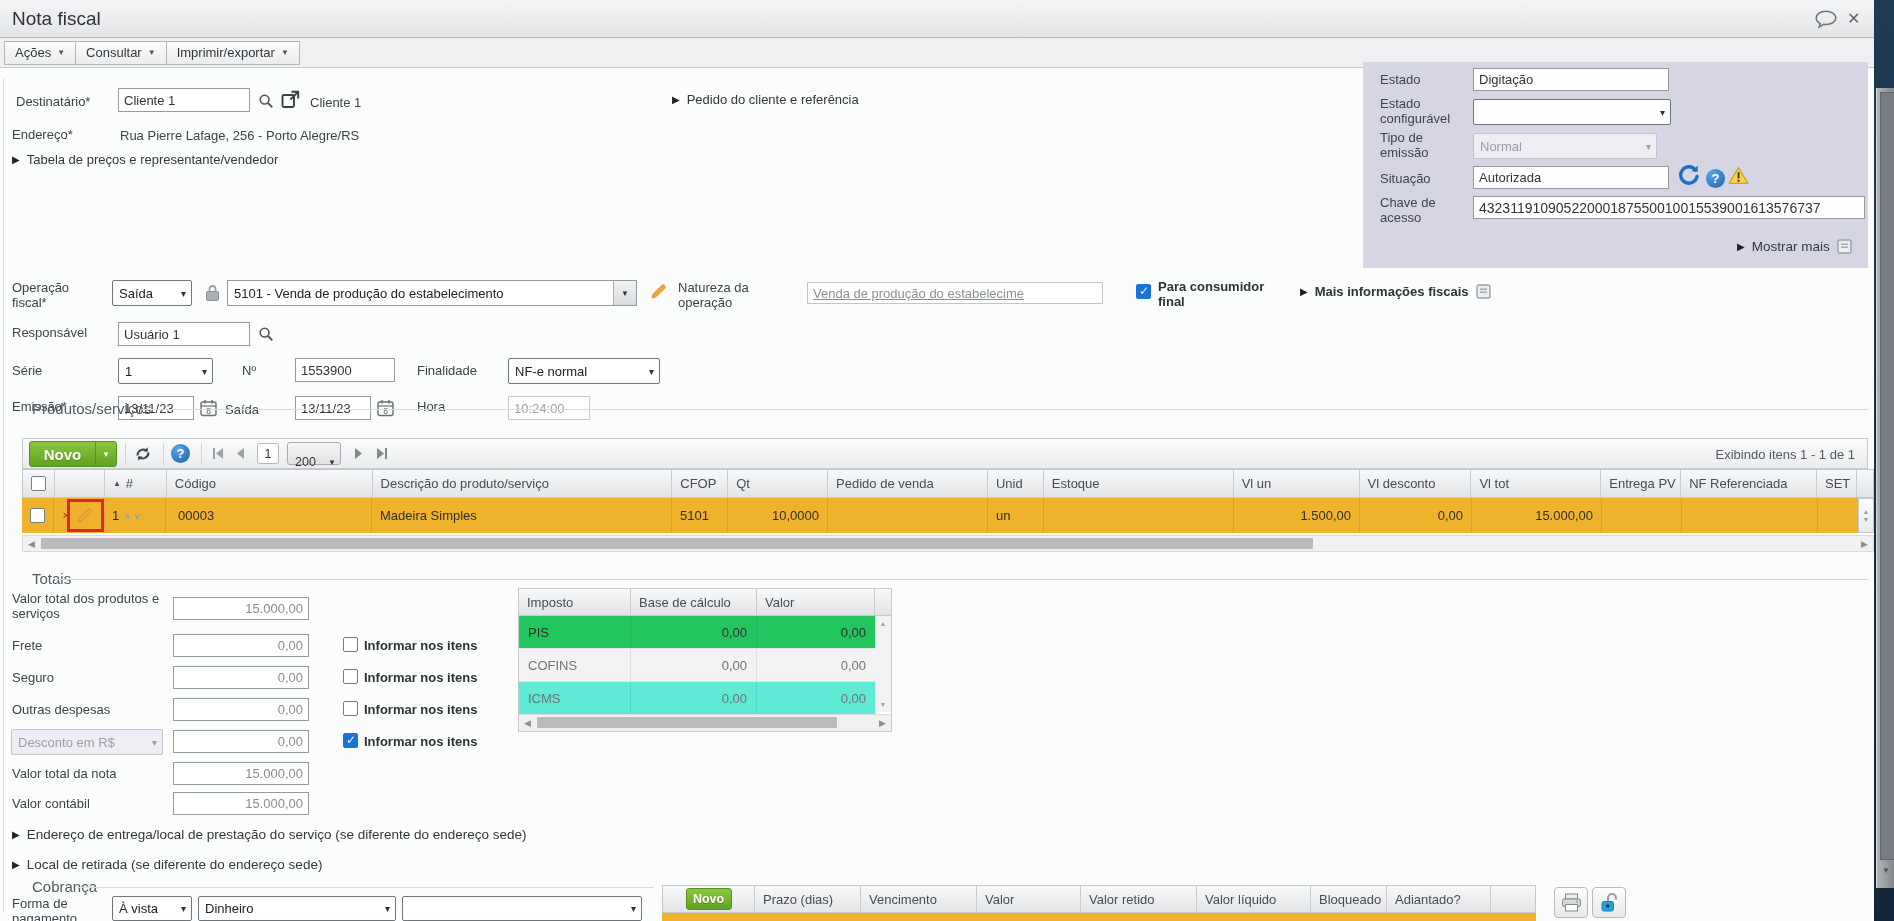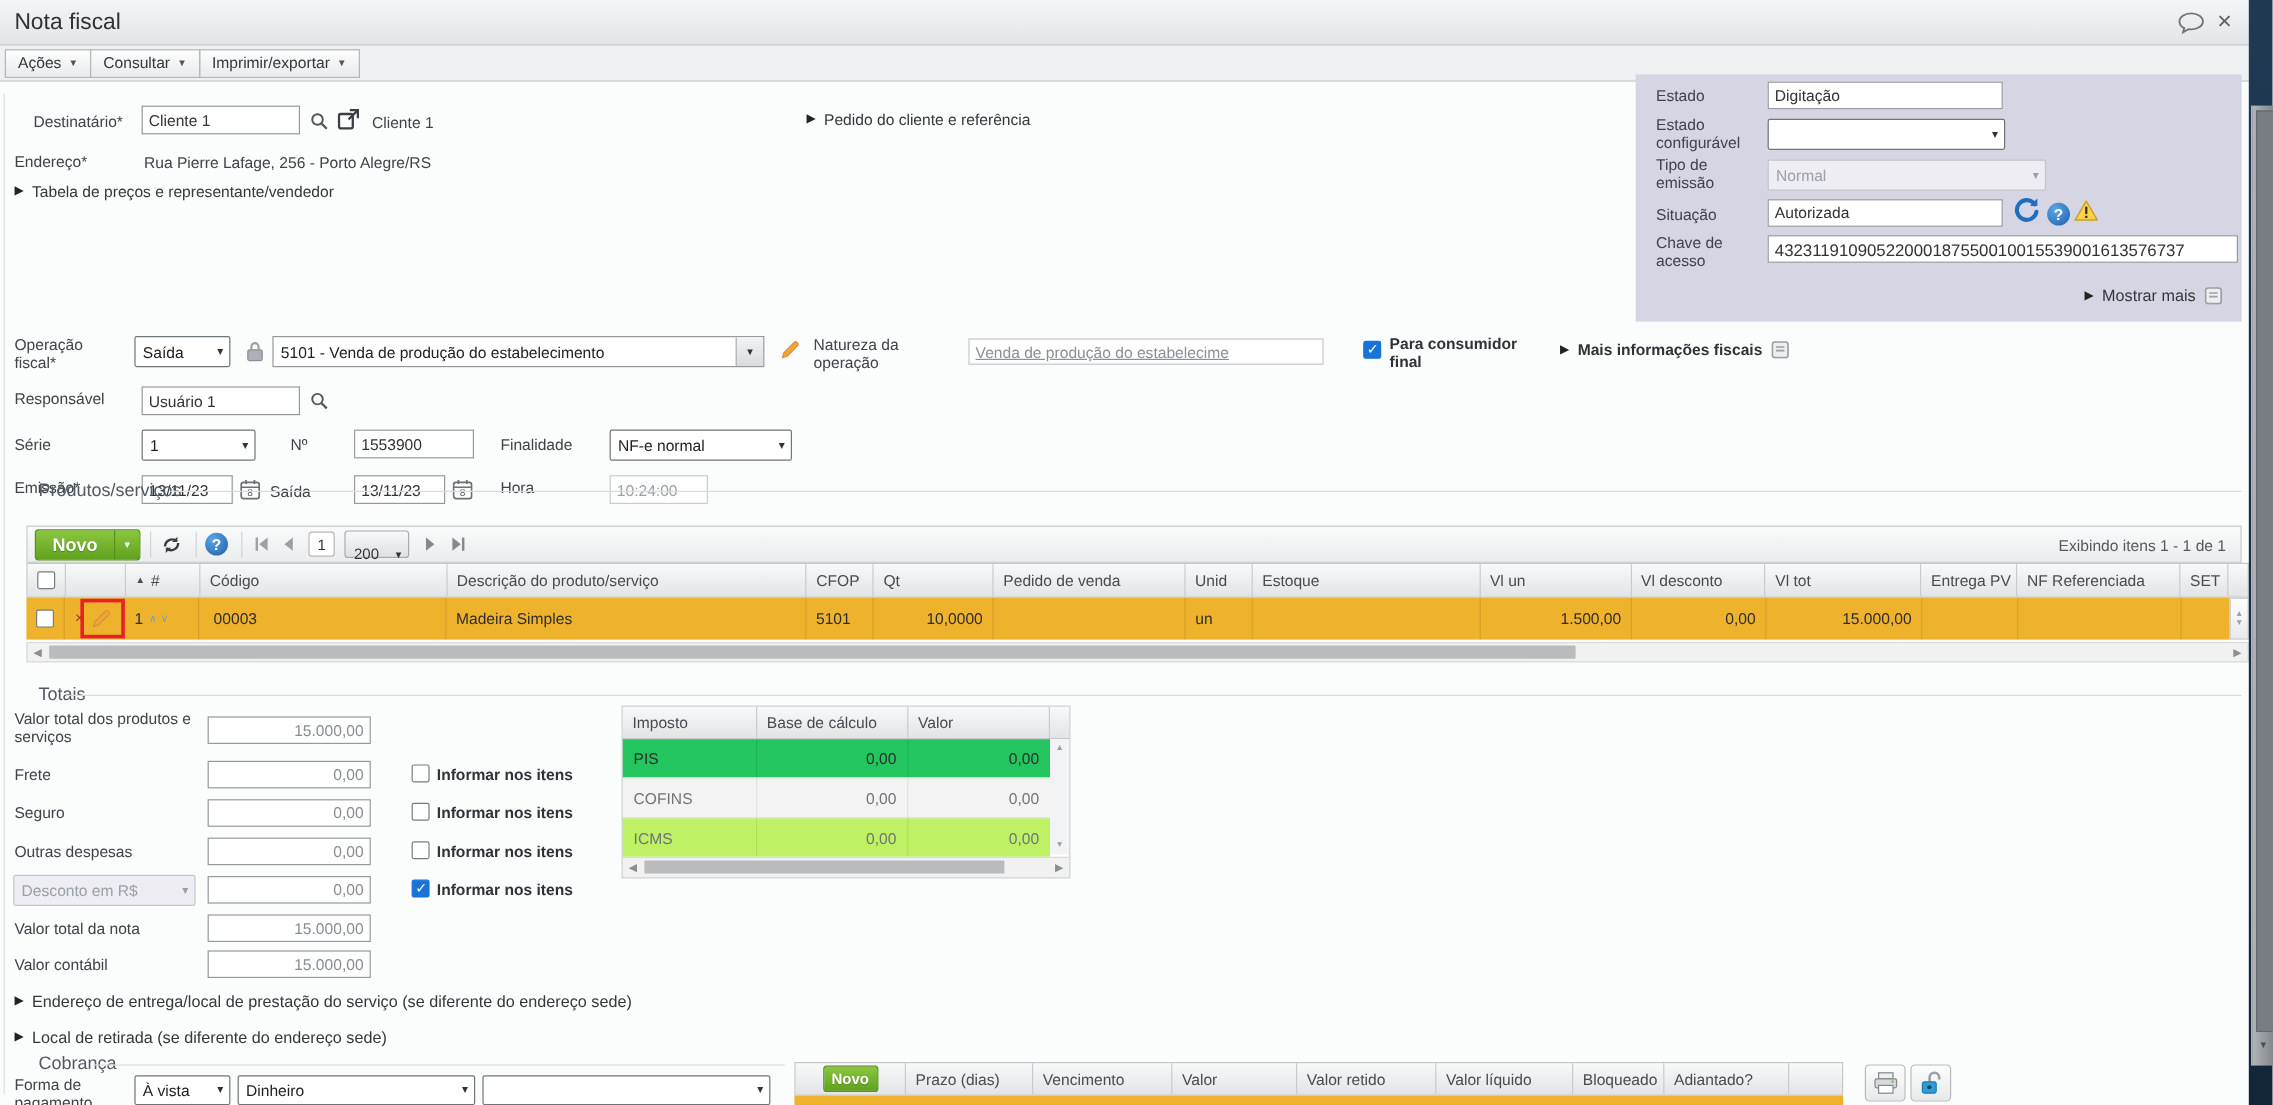--- a/index.html
+++ b/index.html
@@ -82,21 +82,21 @@
   .hthumb{position:absolute;top:2px;height:11px;background:#b9bbbd;border-radius:1px;cursor:pointer;}
   .harrow{position:absolute;top:3px;font-size:9px;color:#8a8f93;cursor:pointer;}
   
   .tax{position:absolute;left:518px;top:588px;width:372px;border:1px solid #c7cacc;box-sizing:content-box;background:#fff;}
   .tax-head{display:flex;height:26px;background:linear-gradient(#f8f9fa,#e2e4e6);border-bottom:1px solid #c5c8ca;}
   .tax-head .hc{box-sizing:border-box;border-right:1px solid #c9ccce;display:flex;align-items:center;padding:0 8px;color:#474d53;}
   .tax-row{display:flex;height:32px;}
   .tax-row .dc{box-sizing:border-box;border-right:1px solid rgba(0,0,0,.08);display:flex;align-items:center;padding:0 9px;}
   .tax-row.hl{background:#22c55e;color:#2e2e2e;}
   .tax-row.alt{background:#f3f3f3;color:#6e7479;}
-  .tax-row.plain{background:#bef264;color:#6e7479;}
+  .tax-row.plain{background:#5eead4;color:#6e7479;}
   .tx-imp{width:112px;}.tx-base{width:126px;justify-content:flex-end;}.tx-val{width:118px;justify-content:flex-end;}
   .tx-strip{width:16px;display:flex;flex-direction:column;align-items:center;justify-content:space-between;
     padding:4px 0;box-sizing:border-box;background:#f2f3f4;}
   .tx-strip span{font-size:7px;color:#9aa0a5;cursor:pointer;}
   
   .chead{position:absolute;left:662px;top:885px;width:874px;height:28px;display:flex;
     background:linear-gradient(#f8f9fa,#e2e4e6);border:1px solid #c5c8ca;box-sizing:border-box;}
   .chead .hc{height:100%;box-sizing:border-box;border-right:1px solid #c9ccce;display:flex;align-items:center;
     padding:0 8px;color:#474d53;overflow:hidden;white-space:nowrap;}
   .novo-chip{margin:0 auto;width:44px;height:20px;border-radius:3px;border:1px solid #55921a;
@@ -143,21 +143,21 @@
       <span class="menu-car">▼</span>
     </div>
     <div class="menu-btn">
       <span>Imprimir/exportar</span>
       <span class="menu-car">▼</span>
     </div>
   </div>
 
   <div class="vline" style="left:3px;top:78px;height:834px;"></div>
 
-  <div class="lbl" style="left:28px;top:95px;">Destinatário*</div>
+  <div class="lbl" style="left:16px;top:95px;">Destinatário*</div>
   <div class="fld" style="left:118px;top:88px;width:132px;height:24px;">Cliente 1</div>
   <span class="icon" style="left:258px;top:93px;">
     <svg width="16" height="16" viewBox="0 0 16 16">
         <circle cx="6.6" cy="6.6" r="4.4" fill="none" stroke="#555" stroke-width="1.6"></circle>
         <line x1="10" y1="10" x2="14.3" y2="14.3" stroke="#555" stroke-width="1.9"></line>
       </svg>
   </span>
   <span class="icon" style="left:281px;top:90px;">
     <svg width="19" height="19" viewBox="0 0 19 19">
         <rect x="1.5" y="5" width="11.5" height="12" rx="1.5" fill="none" stroke="#3a3f44" stroke-width="1.9"></rect>
@@ -179,21 +179,21 @@
 
   <div class="status-panel"></div>
   <div class="lbl" style="left:1380px;top:73px;">Estado</div>
   <div class="fld" style="left:1473px;top:68px;width:196px;height:23px;">Digitação</div>
   <div class="lbl" style="left:1380px;top:97px;width:85px;">Estado configurável</div>
   <div class="sel" style="left:1473px;top:99px;width:198px;height:26px;">
     <span></span>
     <span class="car">▾</span>
   </div>
   <div class="lbl" style="left:1380px;top:131px;width:85px;">Tipo de emissão</div>
-  <div class="sel dis" style="left:1473px;top:133px;width:232px;height:26px;">
+  <div class="sel dis" style="left:1473px;top:133px;width:184px;height:26px;">
     <span>Normal</span>
     <span class="car">▾</span>
   </div>
   <div class="lbl" style="left:1380px;top:172px;">Situação</div>
   <div class="fld" style="left:1473px;top:166px;width:196px;height:23px;">Autorizada</div>
   <span class="icon" style="left:1677px;top:163px;">
     <svg width="23" height="23" viewBox="0 0 23 23">
         <path d="M18.6 7.2 A8.2 8.2 0 1 0 20 13.5" fill="none" stroke="#1e6fc0" stroke-width="3.4" stroke-linecap="round"></path>
         <path d="M20.8 2.4 v6.2 h-6.2 Z" fill="#1e6fc0"></path>
       </svg>

